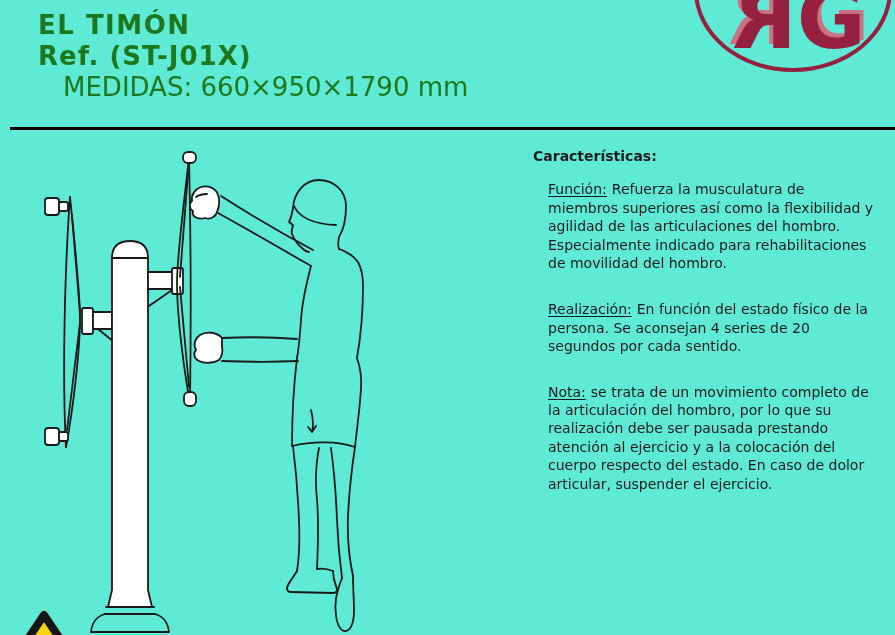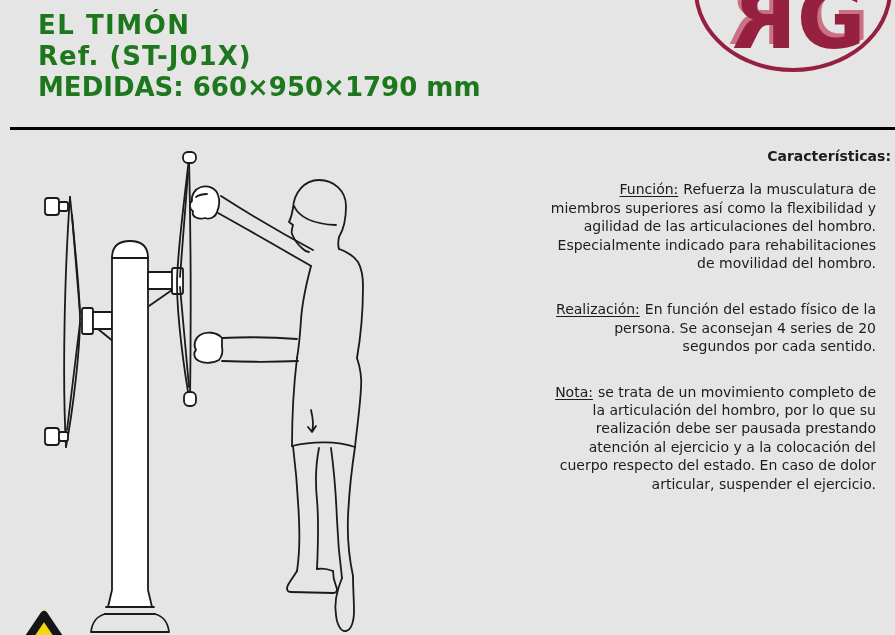--- a/index.html
+++ b/index.html
@@ -1,26 +1,26 @@
 <!DOCTYPE html>
 <html><head>
 <meta charset="utf-8">
 <style>
   html,body { margin:0; padding:0; background:#ffffff; }
   .page {
-    position:relative; width:895px; height:635px; background:#e5e5e5;
+    position:relative; width:895px; height:635px; background:#5eead4;
     overflow:hidden; font-family:"DejaVu Sans", sans-serif; color:#1b1b1b;
   }
 
   
   .title-block { position:absolute; left:38px; top:10px; }
   .title-block .line { color:#1d781d; white-space:nowrap; }
   .t1 { font-size:26px; font-weight:700; letter-spacing:1.5px; line-height:31px; }
   .t2 { font-size:26px; font-weight:700; letter-spacing:1px;   line-height:31px; }
-  .t3 { font-size:26px; font-weight:700; letter-spacing:0px;   line-height:31px; }
+  .t3 { font-size:26px; font-weight:400; letter-spacing:0px;   line-height:31px;margin-left:25px; }
 
   
   .logo-ellipse {
     position:absolute; left:694px; top:-92px; width:198px; height:164px;
     border:4.5px solid #96203f; border-radius:50%; box-sizing:border-box;
   }
   .logo-letters {
     position:absolute; left:746px; top:-30px; font-size:84px; font-weight:700;
     color:#96203f; letter-spacing:-14px; text-shadow:4px -4px 0 #ca7183;
     white-space:nowrap;
@@ -30,21 +30,21 @@
   
   .rule { position:absolute; left:10px; top:127px; width:885px; height:3px; background:#000; }
 
   
   .illustration { position:absolute; left:0; top:145px; }
   .warning { position:absolute; left:14px; top:606px; }
 
   
   .characteristics {
     position:absolute; left:533px; top:147px; width:358px;
-    font-size:14px; line-height:18.4px; color:#1c1c1c;text-align:right;
+    font-size:14px; line-height:18.4px; color:#1c1c1c;
   }
   .characteristics h3 { margin:0 0 13px 0; font-size:14px; font-weight:700; }
   .characteristics p.sec { margin:15px; }
   .sec-funcion      { margin-bottom:28px !important; }
   .sec-uso          { margin-bottom:28px !important; }
   .sec-realizacion  { margin-bottom:27px !important; }
   .sec-nota         { margin-bottom:0 !important; }
   .lbl { text-decoration:underline; text-underline-offset:2px; margin-right:5px; }
 </style>
 </head>

